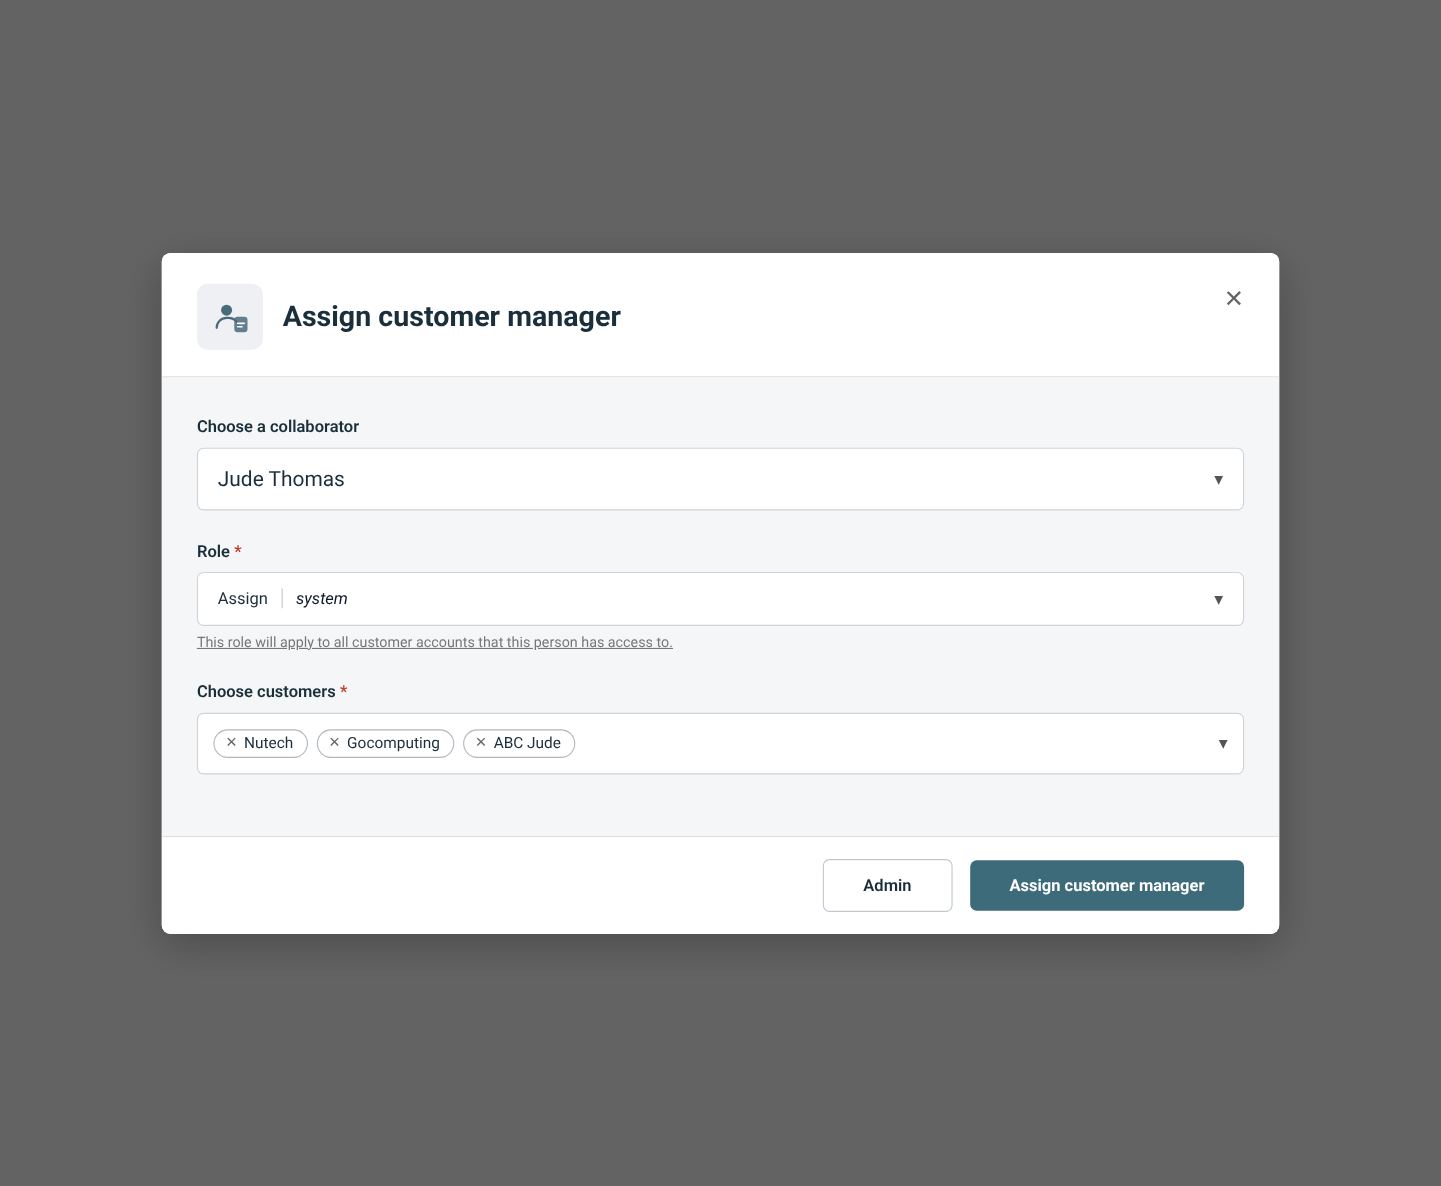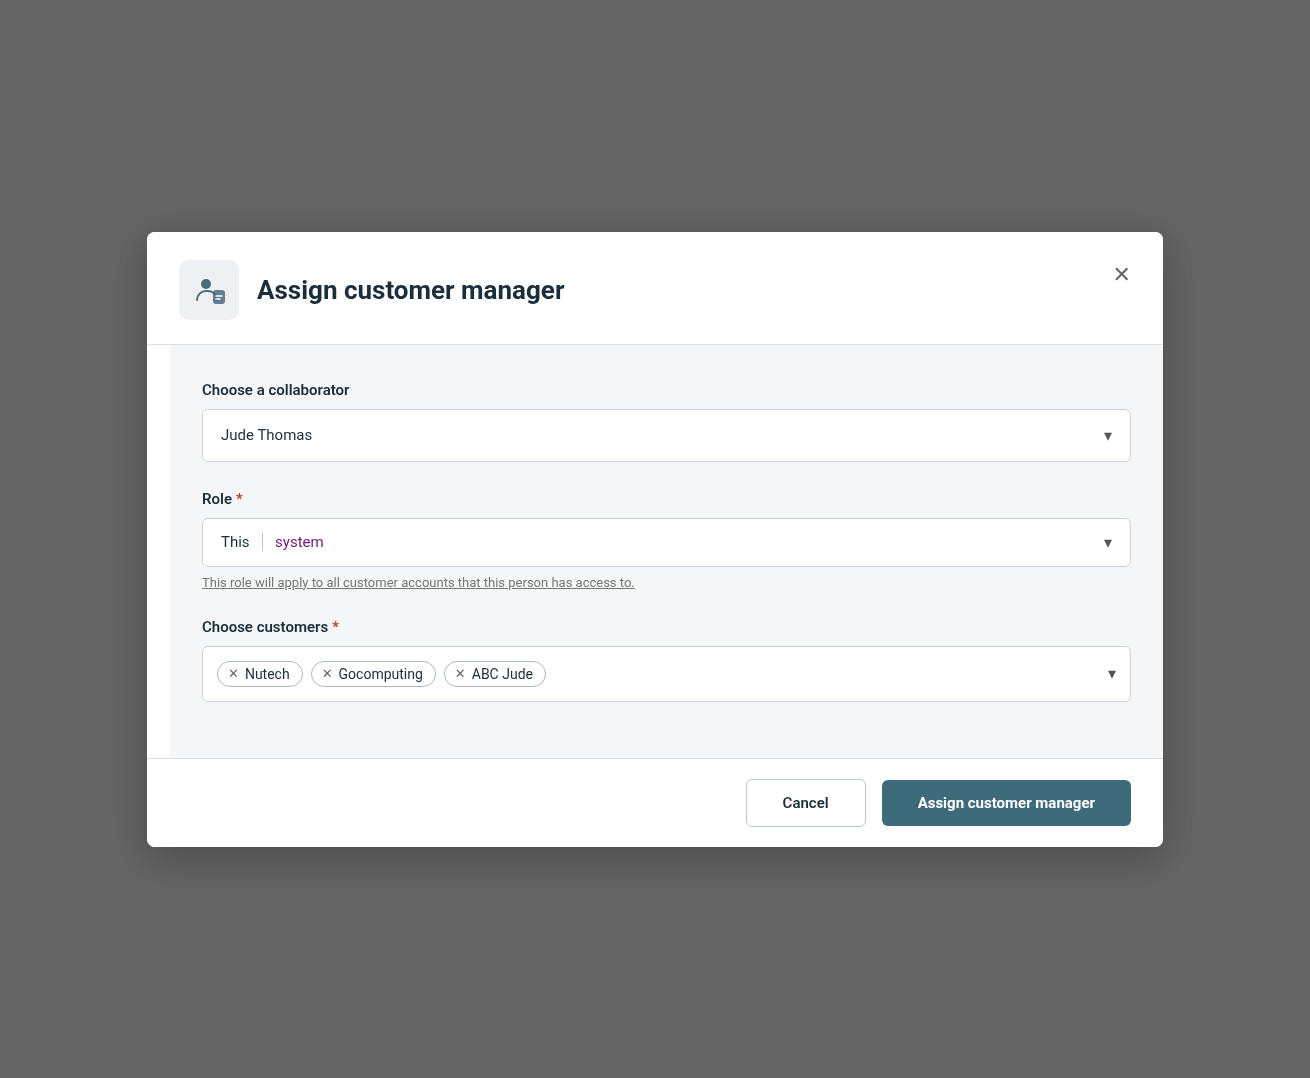--- a/index.html
+++ b/index.html
@@ -81,21 +81,20 @@
       line-height: 1;
       padding: 4px;
       display: flex;
       align-items: center;
       justify-content: center;
     }
 
     .modal-body {
       background: #f5f6f7;
       padding: 36px 32px 28px 32px;
-      margin-left: 23px;
     }
 
     .form-section {
       margin-bottom: 28px;
     }
 
     .form-label {
       display: flex;
       align-items: center;
       font-size: 15px;
@@ -118,21 +117,21 @@
       display: flex;
       align-items: center;
       justify-content: space-between;
       cursor: pointer;
       font-size: 15px;
       color: #1a2e3b;
     }
 
     .select-value {
       color: #1a2e3b;
-      font-size: 15px;
+      font-size: 19px;
     }
 
     .chevron-icon {
       color: #555;
       font-size: 16px;
     }
 
     .role-select-box {
       background: #fff;
       border: 1.5px solid #d0d4d8;
@@ -157,22 +156,23 @@
     }
 
     .role-divider {
       width: 1.5px;
       height: 18px;
       background: #c0c8ce;
     }
 
     .role-system {
       font-size: 15px;
-      color: #701a75;
+      color: #0f172a;
       font-weight: 400;
+      font-style: italic;
     }
 
     .helper-text {
       font-size: 13px;
       color: #777;
       margin-top: 8px;
       text-decoration: underline;
     }
 
     .toggle-row {
@@ -331,21 +331,21 @@
         </div>
       </div>
 
       <div class="form-section">
         <div class="form-label">
           <span>Role</span>
           <span class="required-star">*</span>
         </div>
         <div class="role-select-box">
           <div class="role-left">
-            <span class="role-main">This</span>
+            <span class="role-main">Assign</span>
             <div class="role-divider"></div>
             <span class="role-system">system</span>
           </div>
           <span class="chevron-icon">▾</span>
         </div>
         <p class="helper-text">This role will apply to all customer accounts that this person has access to.</p>
       </div>
 
 
       <div class="form-section">
@@ -366,18 +366,18 @@
             <span class="tag-x">✕</span>
             <span>ABC Jude</span>
           </span>
           <span class="multi-select-chevron">▾</span>
         </div>
       </div>
 
     </div>
 
     <div class="modal-footer">
-      <button class="btn-cancel">Cancel</button>
+      <button class="btn-cancel">Admin</button>
       <button class="btn-primary">Assign customer manager</button>
     </div>
 
   </div>
 </div>
 
 </body></html>

